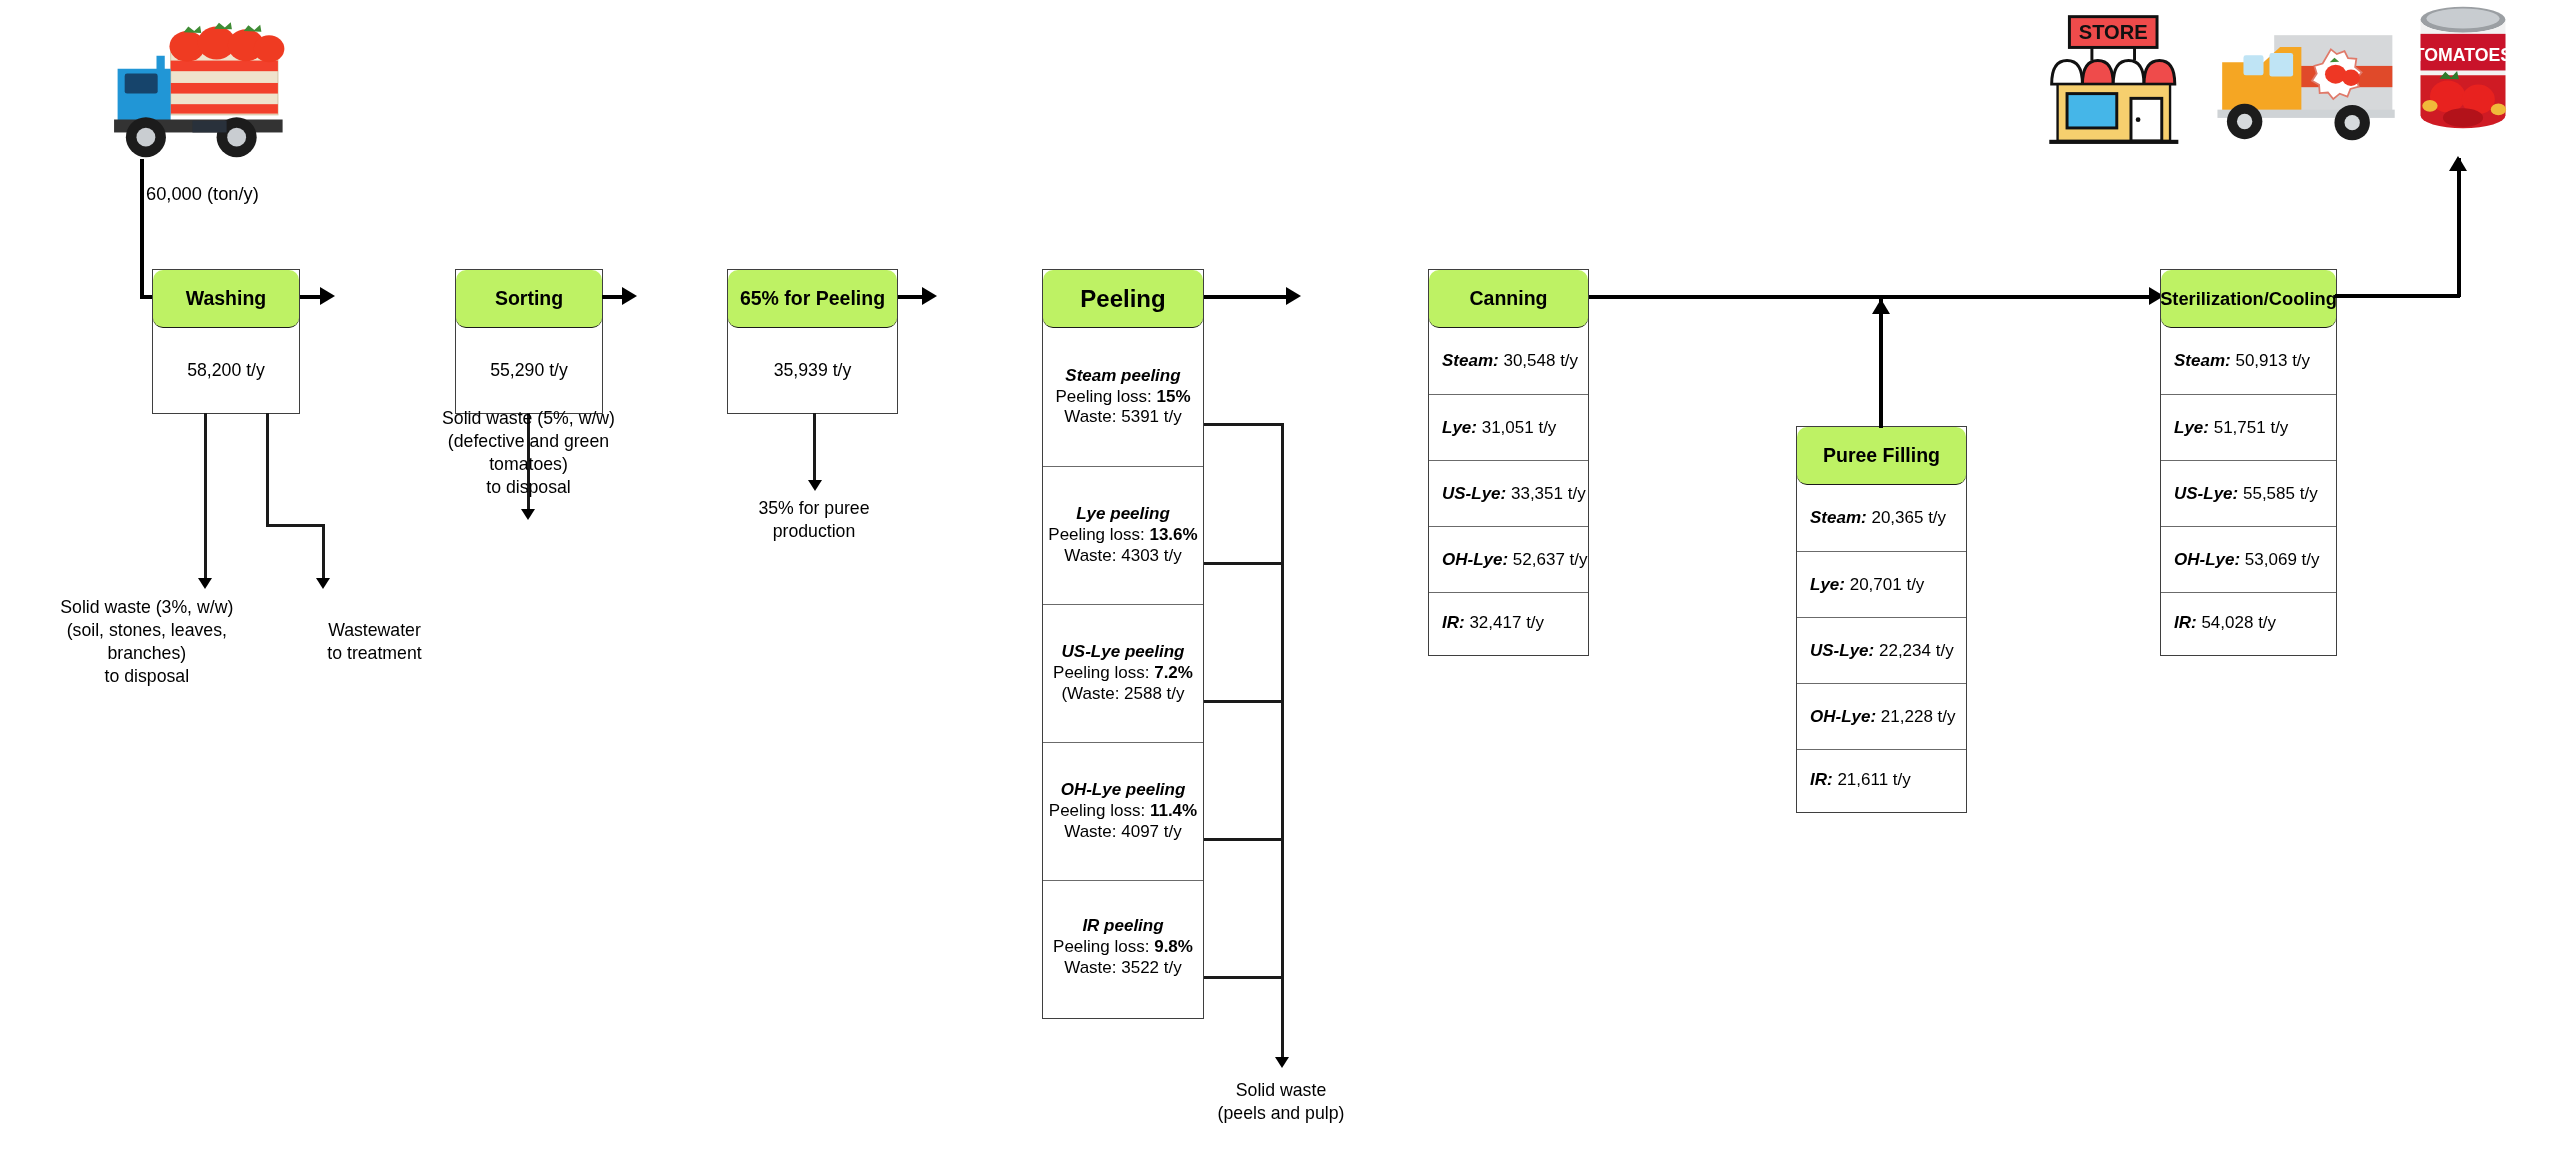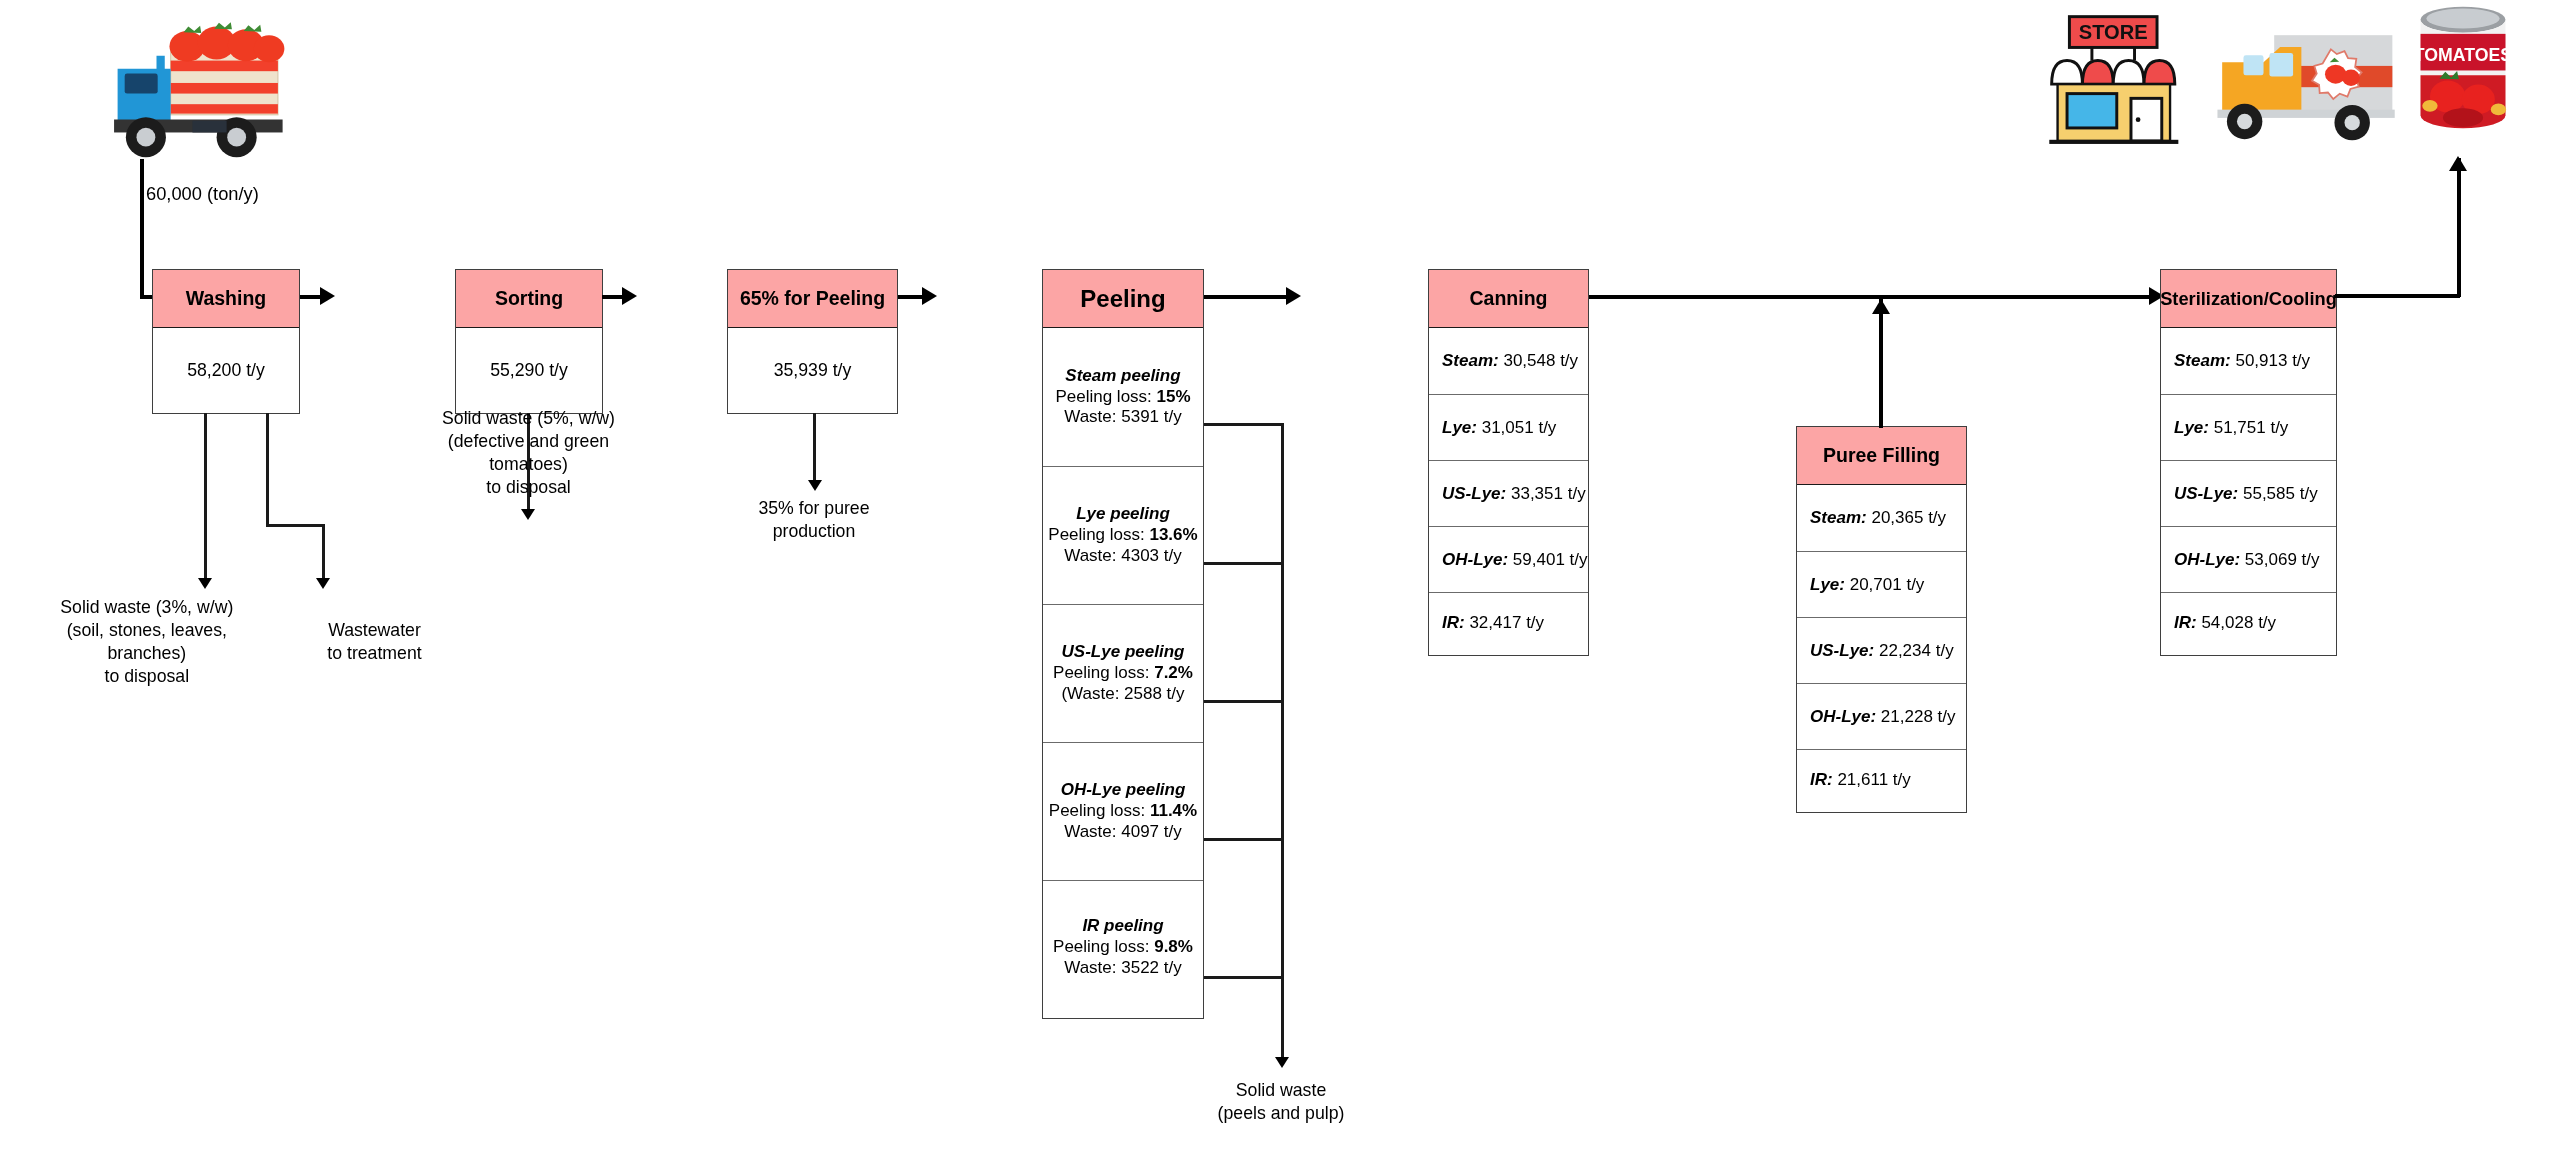--- a/index.html
+++ b/index.html
@@ -1,23 +1,23 @@
 <!DOCTYPE html>
 <html style="font-size:9.4px"><head>
 <meta charset="utf-8">
 <style>
   html,body{margin:0;padding:0;background:#ffffff;}
   body{font-family:"Liberation Sans", sans-serif;}
   #stage{position:relative;width:2576px;height:1162px;background:#ffffff;overflow:hidden;}
 
   
   .pbox{position:absolute;box-sizing:border-box;border:1.8px solid #3f3f3f;background:#ffffff;}
-  .pbox .hdr{box-sizing:border-box;background:#fca5a5;border-bottom:1.8px solid #1a1a1a;
+  .pbox .hdr{box-sizing:border-box;background:#bef264;border-bottom:1.8px solid #1a1a1a;
              display:flex;align-items:center;justify-content:center;
-             font-weight:bold;color:#000;text-align:center;line-height:1.05;}
+             font-weight:bold;color:#000;text-align:center;line-height:1.05;border-radius:10px;}
   .pbox .cell{box-sizing:border-box;display:flex;align-items:center;
               color:#000;line-height:1.25;}
   .pbox .cell.center{justify-content:center;text-align:center;}
   .pbox .cell.left{justify-content:flex-start;padding-left:13px;}
   .pbox .cell + .cell{border-top:1.8px solid #6b6b6b;}
   .cell b{font-weight:bold;}
   .cell i{font-style:italic;font-weight:bold;}
   .sub{display:block;width:100%;text-align:center;line-height:1.22;}
   .sub .t{font-style:italic;font-weight:bold;}
 
@@ -250,21 +250,21 @@
     <div class="cell left" style="height:66px;font-size:17px;">
       <span><i>Steam:</i> <span>30,548 t/y</span></span>
     </div>
     <div class="cell left" style="height:66px;font-size:17px;">
       <span><i>Lye:</i> <span>31,051 t/y</span></span>
     </div>
     <div class="cell left" style="height:66px;font-size:17px;">
       <span><i>US-Lye:</i> <span>33,351 t/y</span></span>
     </div>
     <div class="cell left" style="height:66px;font-size:17px;">
-      <span><i>OH-Lye:</i> <span>59,401 t/y</span></span>
+      <span><i>OH-Lye:</i> <span>52,637 t/y</span></span>
     </div>
     <div class="cell left" style="height:61px;font-size:17px;">
       <span><i>IR:</i> <span>32,417 t/y</span></span>
     </div>
   </div>
 
   <div class="ln lnh" style="left:1589px;top:295px;width:568px;height:4.1px;"></div>
   <div class="arr arr-r" style="left:2149px;top:287px;"></div>
 
   <div class="pbox" style="left:1796px;top:426px;width:171px;height:387px;">

